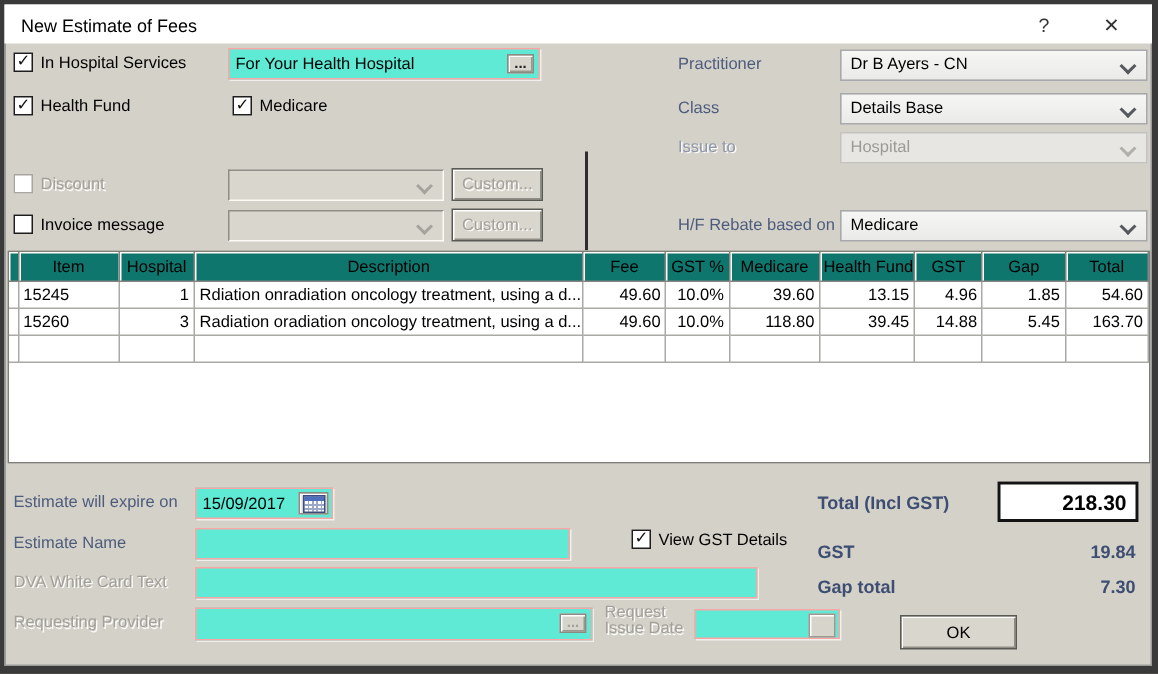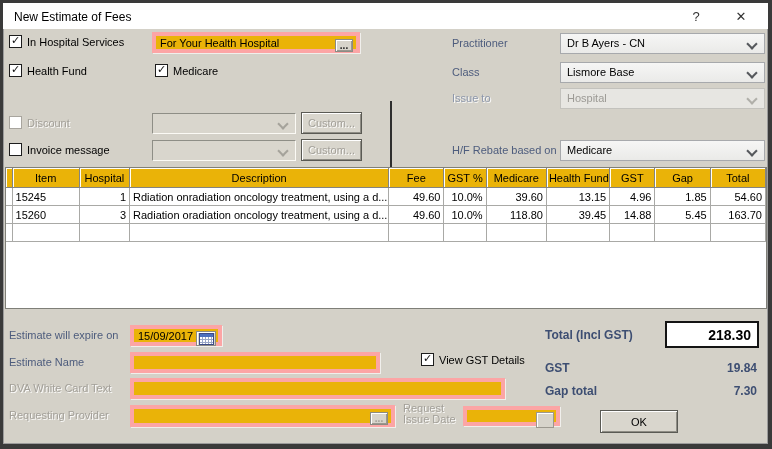--- a/index.html
+++ b/index.html
@@ -13,21 +13,21 @@
   .lbl.blk{color:#000;}
   .lbl.dis{color:#a3a099;text-shadow:1px 1px 0 rgba(255,255,255,.9);}
   .lbl.bold{font-weight:bold;font-size:12px;color:#3d4e72;}
   .val-right{position:absolute;font-weight:bold;font-size:12px;color:#3d4e72;text-align:right;}
   
   .cbrow{position:absolute;display:flex;align-items:center;gap:5px;}
   .cb{width:13px;height:13px;background:#fff;border:1px solid #1d1d1d;box-sizing:border-box;position:relative;flex:0 0 auto;}
   .cb.checked::after{content:"✓";position:absolute;left:1px;top:-2px;font-size:11px;font-weight:bold;color:#111;}
   .cb.dis{border-color:#a8a59e;}
   
-  .field{position:absolute;background:#eab308;border:4px solid #fca5a5;box-sizing:border-box;box-shadow:1px 1px 0 rgba(255,255,255,.65);}
+  .field{position:absolute;background:#5eead4;border:1px solid #fca5a5;box-sizing:border-box;box-shadow:1px 1px 0 rgba(255,255,255,.65);}
   .field input{position:absolute;left:0;top:0;width:100%;height:100%;border:none;outline:none;background:transparent;
                font-family:"Liberation Sans","DejaVu Sans",sans-serif;font-size:11px;padding:0 4px;box-sizing:border-box;color:#000;}
   .mini-btn{position:absolute;background:#d7d4cb;border:1px solid #8b8b84;box-shadow:inset 1px 1px 0 #fff, inset -1px -1px 0 #9a978f;
             font-size:10px;font-weight:bold;text-align:center;line-height:11px;color:#222;box-sizing:border-box;}
   .mini-btn.dis{color:#a3a099;}
   
   .combo{position:absolute;box-sizing:border-box;height:21px;padding-left:18px;}
   .combo .cval{position:absolute;left:6px;top:3px;white-space:nowrap;overflow:hidden;max-width:85%;}
   .combo.flat{background:linear-gradient(#f6f6f5,#eaeae8);border:1px solid #a7a9ac;}
   .combo.flat.dis{background:#e7e6e2;border-color:#c3c2bd;color:#9c9a95;}
@@ -37,21 +37,21 @@
   .combo.classic .chev{border-color:#a5a39b;}
   
   .btn{position:absolute;background:#d9d6cd;border:1px solid #5a5a54;box-shadow:inset 1px 1px 0 #fff, inset -1px -1px 0 #8f8d85;
        font-family:inherit;font-size:11px;color:#000;text-align:center;box-sizing:border-box;padding:0;}
   .btn.dis{color:#a3a099;text-shadow:1px 1px 0 rgba(255,255,255,.9);}
   
   .vline{position:absolute;left:390px;top:101px;width:2px;height:66px;background:#2e2e2e;}
   
   .grid-wrap{position:absolute;left:5px;top:167px;width:762px;height:142px;background:#fff;border:1px solid #7f7f78;box-sizing:border-box;overflow:hidden;}
   table.grid{border-collapse:collapse;table-layout:fixed;width:760px;font-size:11px;}
-  table.grid th{background:#eab308;border-right:1px solid #848480;border-bottom:1px solid #848480;
+  table.grid th{background:#0f766e;border-right:1px solid #848480;border-bottom:1px solid #848480;
                 box-shadow:inset 1px 1px 0 #fffef8;height:19px;font-weight:normal;text-align:center;padding:0 2px;overflow:hidden;white-space:nowrap;}
   table.grid td{border-right:1px solid #a9a9a6;border-bottom:1px solid #a9a9a6;height:17px;padding:0 3px;
                 overflow:hidden;white-space:nowrap;background:#fff;}
   td.ar{text-align:right;}
   td.sel{background:#b9c3d5;}
   
   .cal-btn{position:absolute;right:2px;top:2px;width:20px;height:15px;background:#d7d4cb;border:1px solid #8b8b84;
            box-shadow:inset 1px 1px 0 #fff;box-sizing:border-box;}
   .cal-icon{position:absolute;left:2px;top:1px;width:13px;height:10px;border:1px solid #3c4a86;background-color:#fff;
             background-image:linear-gradient(#4d6fbe 0 3px, transparent 3px),
@@ -113,21 +113,21 @@
   <div class="vline"></div>
 
   <span class="lbl" style="left:452px;top:37px;">Practitioner</span>
   <div class="combo flat" style="left:560px;top:33px;width:205px;">
     <span class="cval">Dr B Ayers - CN</span>
     <span class="chev"></span>
   </div>
 
   <span class="lbl" style="left:452px;top:66px;">Class</span>
   <div class="combo flat" style="left:560px;top:62px;width:205px;">
-    <span class="cval">Lismore Base</span>
+    <span class="cval">Details Base</span>
     <span class="chev"></span>
   </div>
 
   <span class="lbl dis" style="left:452px;top:92px;color:#8d97ab;">Issue to</span>
   <div class="combo flat dis" style="left:560px;top:88px;width:205px;">
     <span class="cval" style="color:#9c9a95;">Hospital</span>
     <span class="chev"></span>
   </div>
 
   <span class="lbl" style="left:452px;top:144px;">H/F Rebate based on</span>

